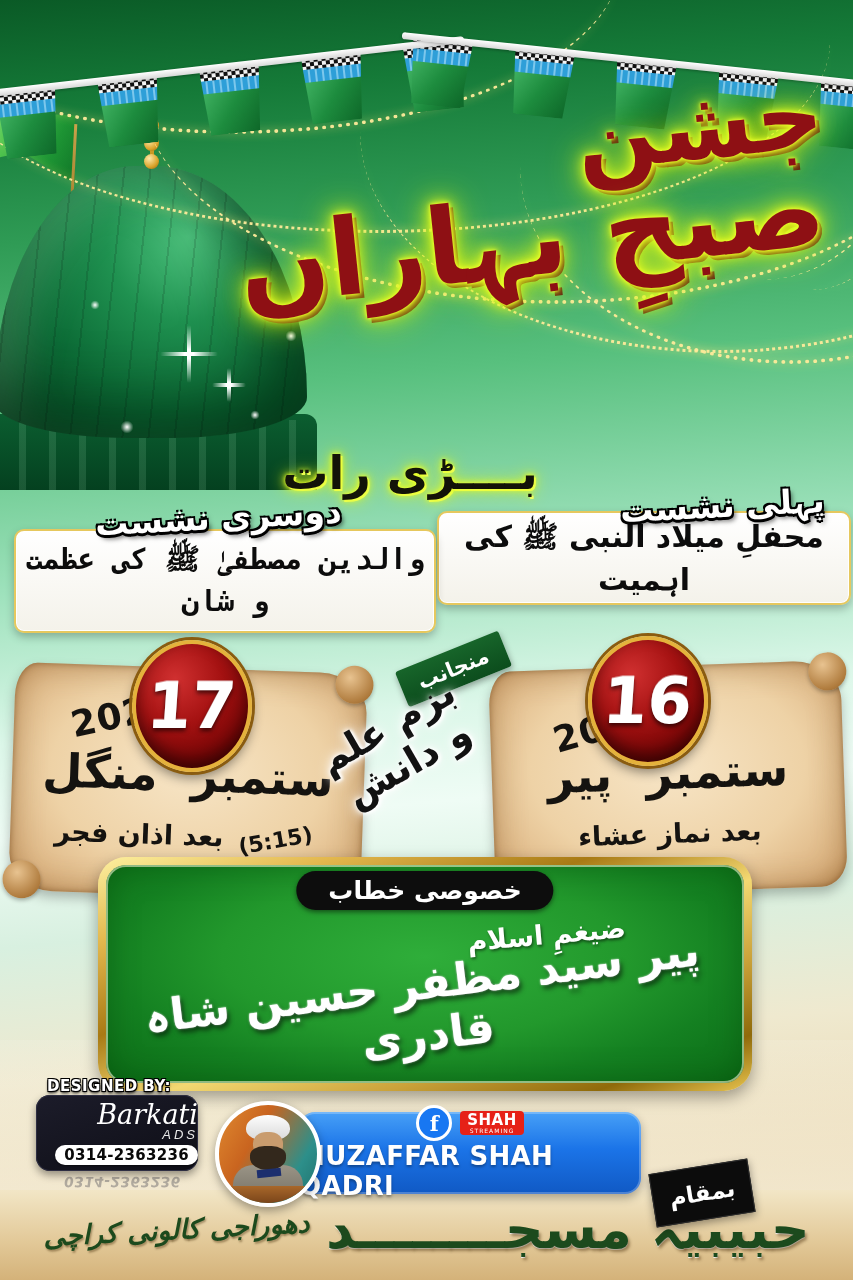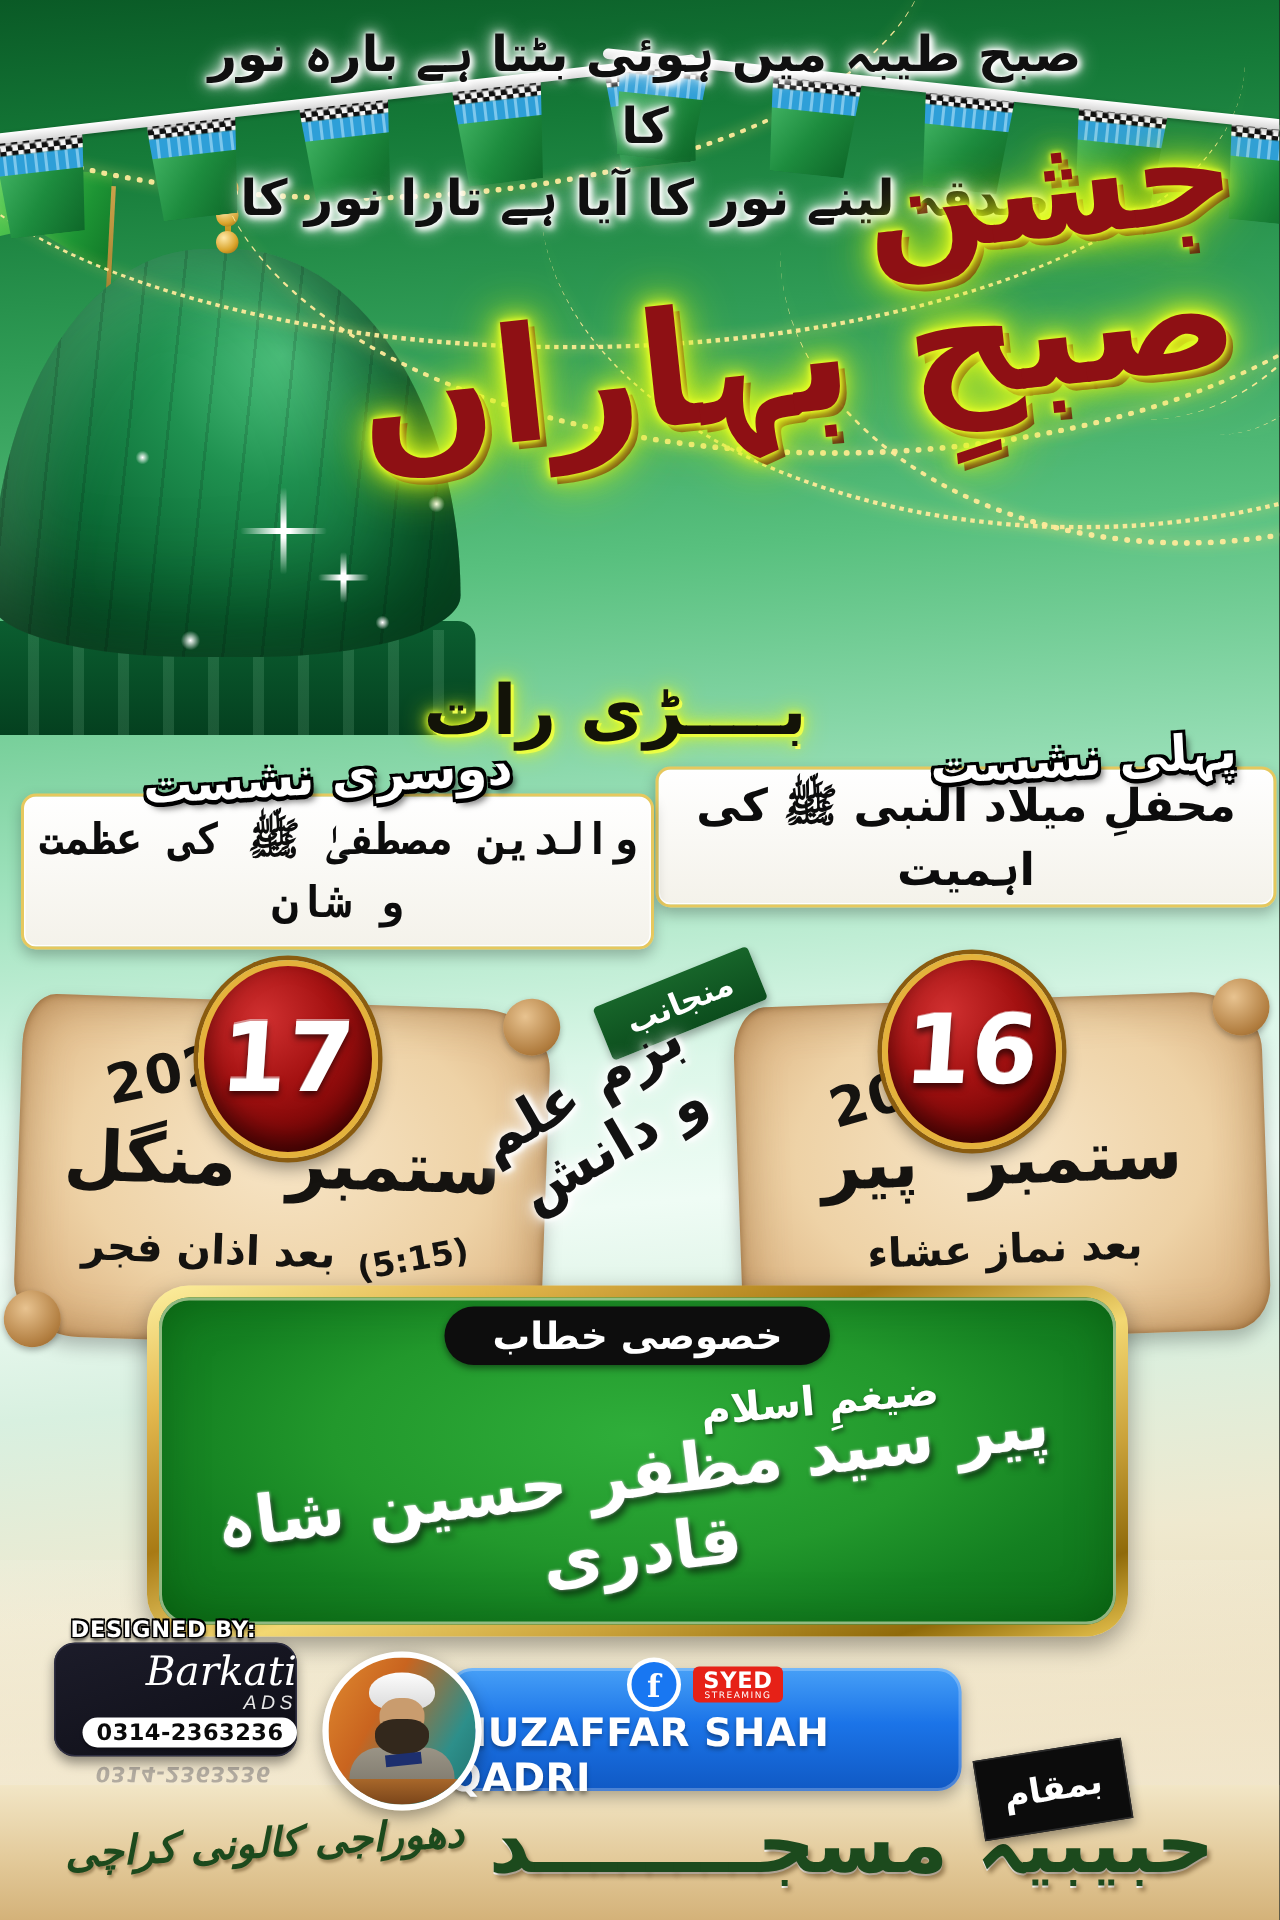--- a/index.html
+++ b/index.html
@@ -271,24 +271,20 @@
         <div class="band"></div>
         <div class="cloth"></div>
       </div>
     <div class="flag">
         <div class="check"></div>
         <div class="band"></div>
         <div class="cloth"></div>
       </div>
   </div>
 
-  <div class="couplet">
-    <div>صبح طیبہ میں ہوئی بٹتا ہے بارہ نور کا</div>
-    <div>صدقہ لینے نور کا آیا ہے تارا نور کا</div>
-  </div>
 
   <div class="title">
     <span class="w1">جشن</span>
     <span class="w2">صبحِ بہاراں</span>
   </div>
   <div class="subtitle">بــــڑی رات</div>
 
   <div class="session-heading h-first">پہلی نشست</div>
   <div class="session-box box-first">محفلِ میلاد النبی ﷺ کی اہمیت</div>
   <div class="session-heading h-second">دوسری نشست</div>
@@ -352,21 +348,21 @@
     <div class="ph-face"></div>
     <div class="ph-beard"></div>
     <div class="ph-book"></div>
     <div class="ph-desk"></div>
   </div>
 
   <div class="livebar">
     <div class="lb-row1">
       <div class="fb-badge">f</div>
       <div class="live-badge">
-        <span class="live-word">SYED</span>
+        <span class="live-word">SHAH</span>
         <span class="streaming-word">STREAMING</span>
       </div>
     </div>
     <span class="lb-name2">MUZAFFAR SHAH QADRI</span>
   </div>
 
   <div class="venue-bg"></div>
   <div class="venue-badge">بمقام</div>
   <div class="venue-line">
     <span class="venue-masjid">حبیبیہ مسجــــــــد</span>

